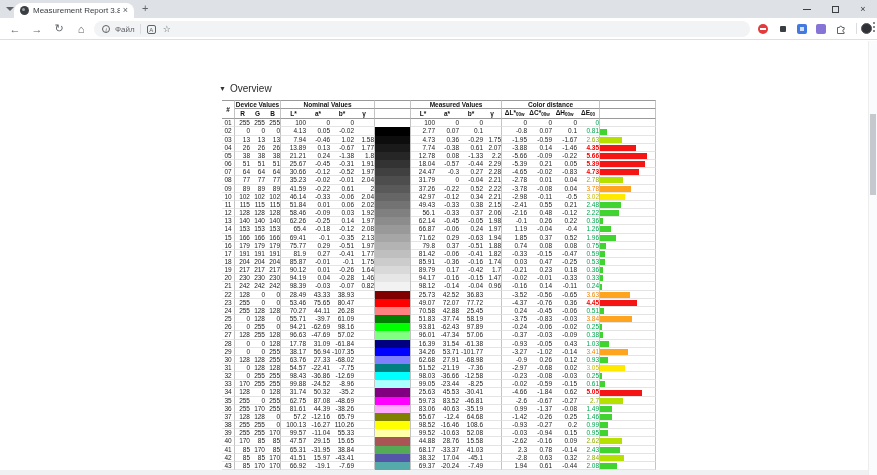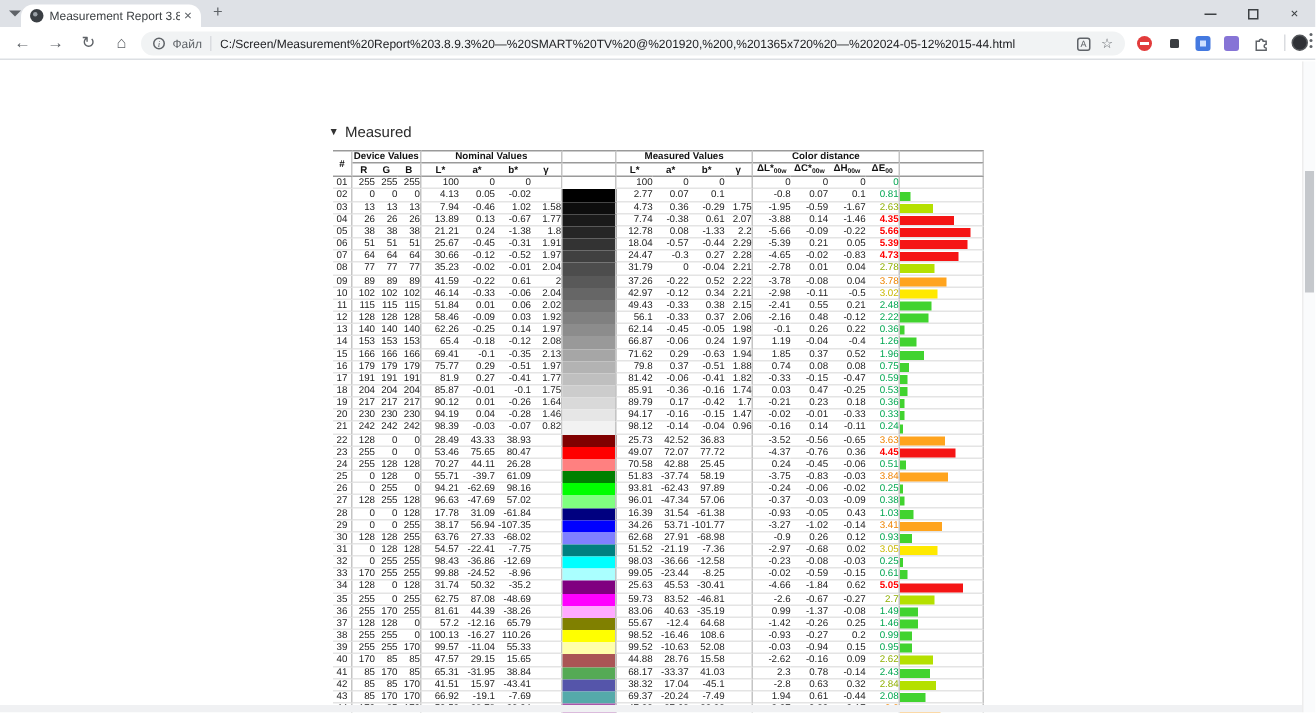--- a/index.html
+++ b/index.html
@@ -91,21 +91,20 @@
 
 <div class="toolbar">
   <span class="navic" style="left:6px">←</span>
   <span class="navic" style="left:28px">→</span>
   <span class="navic" style="left:50px">↻</span>
   <span class="navic" style="left:72px">⌂</span>
   <div class="omnibox">
     <span class="info-ic">i</span>
     <span class="chip">Файл</span>
     <span class="chip-div"></span>
-    <span class="url">C:/Screen/Measurement%20Report%203.8.9.3%20—%20SMART%20TV%20@%201920,%200,%201365x720%20—%202024-05-12%2015-44.html</span>
     <span class="translate-ic">A</span>
     <span class="star-ic">☆</span>
   </div>
   <span class="ext" style="left:758px">
       <i class="ext-red"></i>
     </span>
   <span class="ext" style="left:780px">
       <i class="ext-dark"></i>
     </span>
   <span class="ext" style="left:797px">
@@ -124,21 +123,21 @@
   <span class="menu-dots">
       <i></i>
       <i></i>
       <i></i>
     </span>
 </div>
 
 <div class="content">
   <div class="heading">
     <span class="tri">▼</span>
-    <span>Measured</span>
+    <span>Overview</span>
   </div>
 
   <table class="meas">
     <colgroup>
       <col style="width:13px">
         <col style="width:15px">
         <col style="width:15px">
         <col style="width:16px">
       <col style="width:25px">
         <col style="width:24px">

